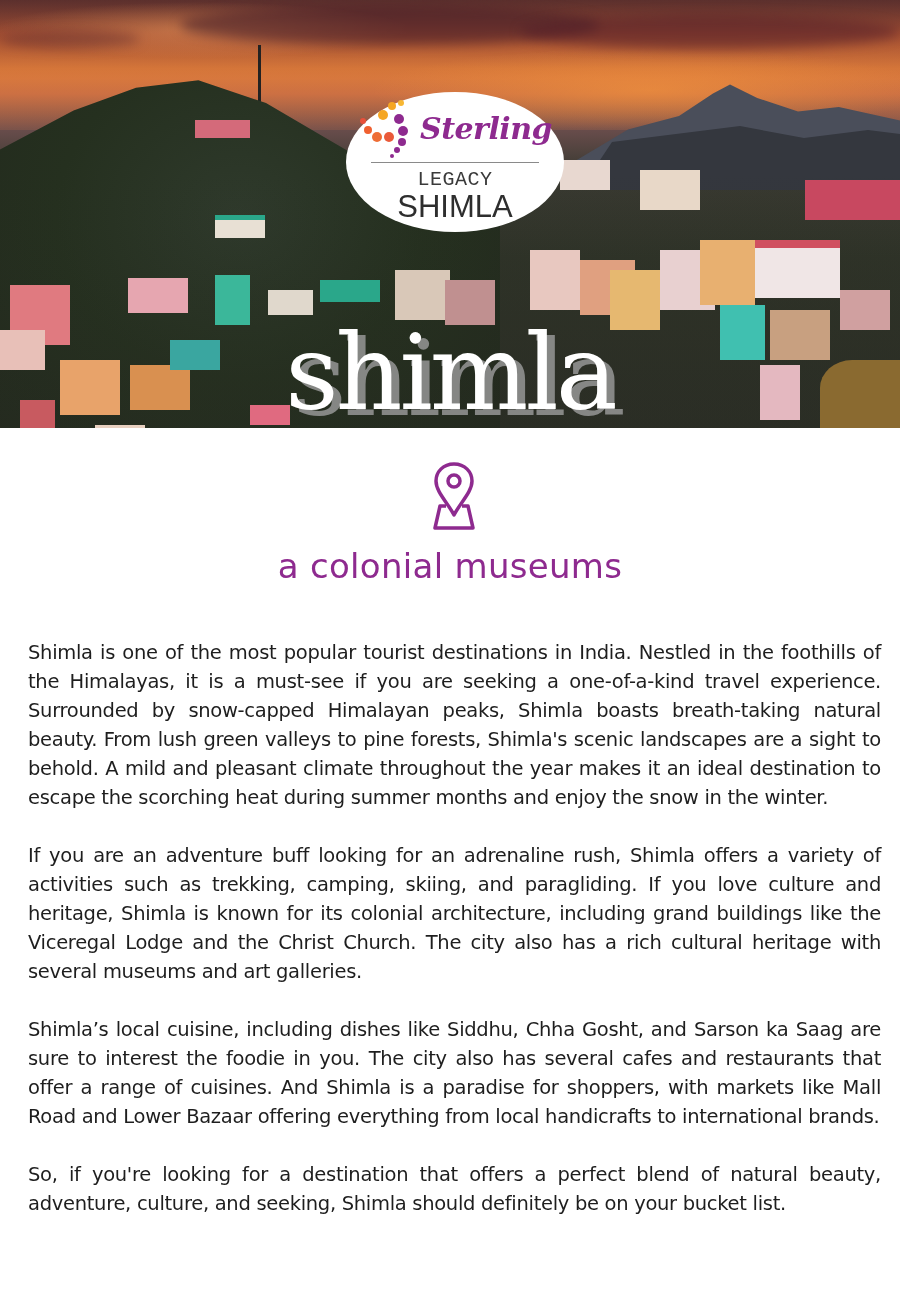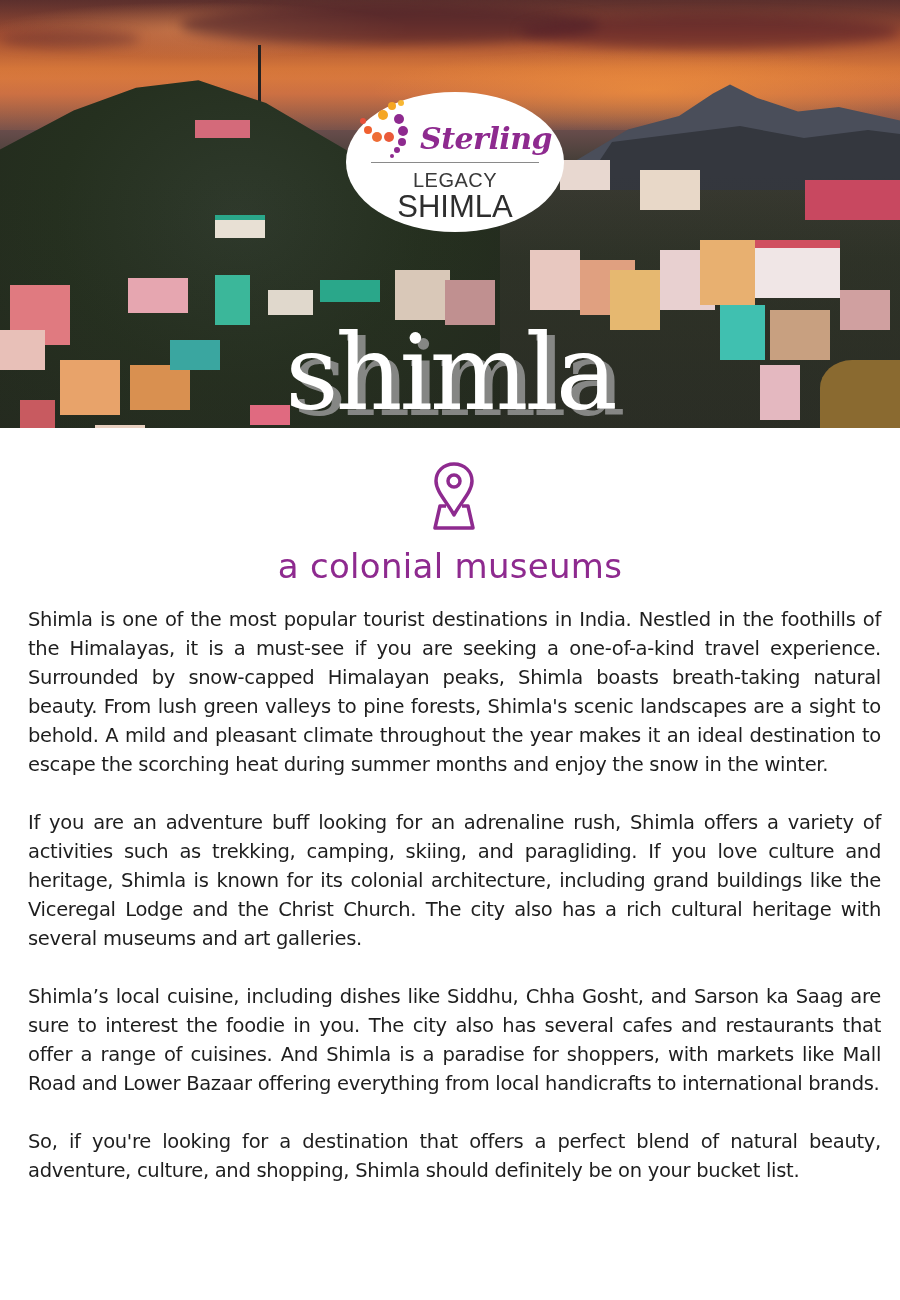--- a/index.html
+++ b/index.html
@@ -44,49 +44,49 @@
   }
   .bld { position: absolute; }
   .tower {
     position: absolute; left: 258px; top: 45px; width: 3px; height: 60px; background: #222;
   }
   .logo-badge {
     position: absolute; left: 346px; top: 92px; width: 218px; height: 140px;
     background: #ffffff; border-radius: 50%;
     display: flex; flex-direction: column; align-items: center;
   }
-  .logo-top { display: flex; align-items: flex-end; margin-top: 8px; }
+  .logo-top { display: flex; align-items: center; margin-top: 8px; }
   .logo-dots { width: 60px; height: 56px; position: relative; }
   .logo-dots span { position: absolute; border-radius: 50%; }
   .logo-word {
     font-family: "DejaVu Serif", serif; font-style: italic; font-weight: bold;
     color: #8e2a8f; font-size: 30px; letter-spacing: -0.5px; margin-left: 2px;
   }
   .logo-rule { width: 168px; height: 1px; background: #8a8a8a; margin-top: 6px; }
   .logo-legacy {
-    font-family: Liberation Sans, sans-serif; color: #3a3a3a;
+    font-family: Liberation Mono, monospace; color: #3a3a3a;
     font-size: 20px; letter-spacing: 0.5px; margin-top: 6px; line-height: 22px;
   }
   .logo-shimla {
     font-family: "Liberation Sans", sans-serif; color: #2e2e2e;
     font-size: 31px; line-height: 32px;
   }
   .hero-title {
     position: absolute; left: 0; width: 900px; top: 318px; text-align: center;
     font-family: "DejaVu Serif", serif; font-size: 104px; line-height: 110px;
     color: #ffffff; letter-spacing: -3px;
     text-shadow: 8px 6px 0 rgba(150,150,150,0.85);
   }
   .pin-wrap { position: absolute; left: 432px; top: 461px; width: 44px; height: 70px; }
   .tagline {
     position: absolute; left: 0; width: 900px; top: 546px; text-align: center;
     font-family: "DejaVu Sans", sans-serif; font-size: 34px; color: #8e2a8f;
     font-weight: normal; letter-spacing: 0.3px;
   }
-  .content { position: absolute; left: 28px; top: 605px; width: 853px; }
+  .content { position: absolute; left: 28px; top: 638px; width: 853px; }
   .para {
     margin: 0 0 29px 0; font-size: 19.5px; line-height: 29px; text-align: justify;
     color: #1e1e1e; font-family: "DejaVu Sans", sans-serif; letter-spacing: -0.3px;
   }
 </style>
 </head>
 <body>
 
 <div class="hero">
   <div class="sky-glow"></div>
@@ -164,14 +164,14 @@
     <path d="M14 45 L8 45 L3 67 L41 67 L36 45 L30 45" fill="none" stroke="#8e2a8f" stroke-width="3.5" stroke-linejoin="round"></path>
   </svg>
 </div>
 
 <div class="tagline">a colonial museums</div>
 
 <div class="content">
   <p class="para">Shimla is one of the most popular tourist destinations in India. Nestled in the foothills of the Himalayas, it is a must-see if you are seeking a one-of-a-kind travel experience. Surrounded by snow-capped Himalayan peaks, Shimla boasts breath-taking natural beauty. From lush green valleys to pine forests, Shimla's scenic landscapes are a sight to behold. A mild and pleasant climate throughout the year makes it an ideal destination to escape the scorching heat during summer months and enjoy the snow in the winter.</p>
   <p class="para">If you are an adventure buff looking for an adrenaline rush, Shimla offers a variety of activities such as trekking, camping, skiing, and paragliding. If you love culture and heritage, Shimla is known for its colonial architecture, including grand buildings like the Viceregal Lodge and the Christ Church. The city also has a rich cultural heritage with several museums and art galleries.</p>
   <p class="para">Shimla’s local cuisine, including dishes like Siddhu, Chha Gosht, and Sarson ka Saag are sure to interest the foodie in you. The city also has several cafes and restaurants that offer a range of cuisines. And Shimla is a paradise for shoppers, with markets like Mall Road and Lower Bazaar offering everything from local handicrafts to international brands.</p>
-  <p class="para">So, if you're looking for a destination that offers a perfect blend of natural beauty, adventure, culture, and shopping, Shimla should definitely be on your bucket list.</p>
+  <p class="para">So, if you're looking for a destination that offers a perfect blend of natural beauty, adventure, culture, and seeking, Shimla should definitely be on your bucket list.</p>
 </div>
 
 </body></html>

